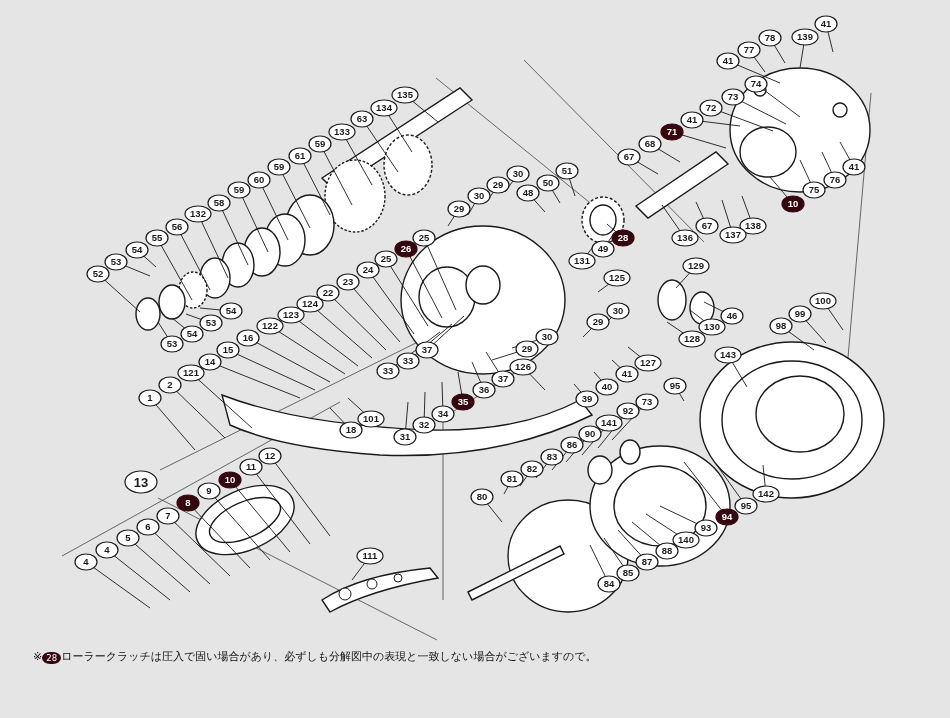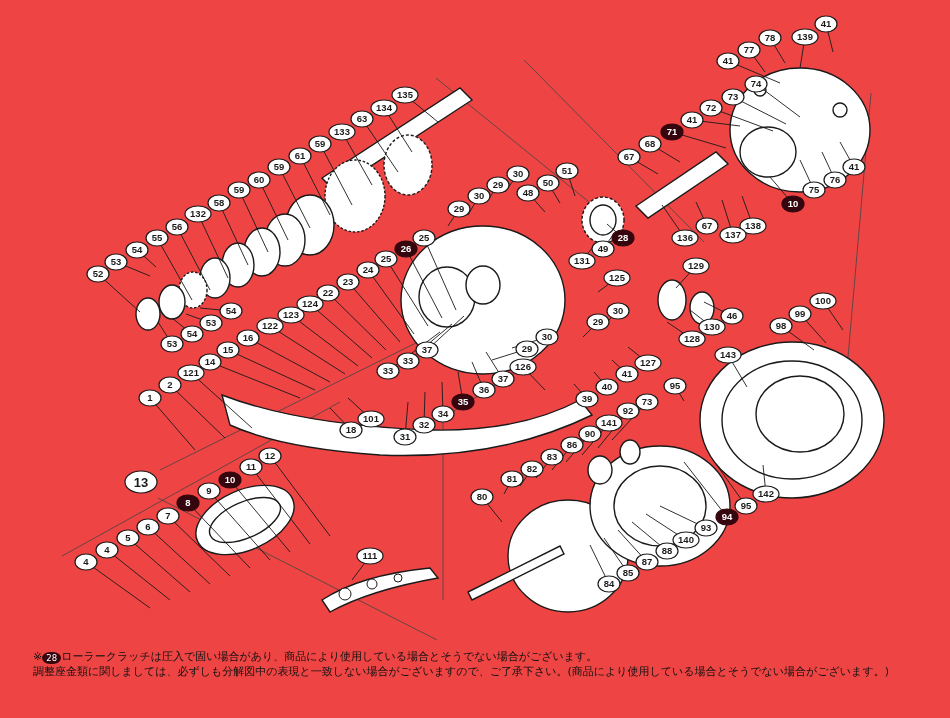--- a/index.html
+++ b/index.html
@@ -1,17 +1,17 @@
 <!DOCTYPE html>
 <html><head>
 <meta charset="utf-8">
 <style>
   html,body{margin:0;padding:0;background:#ffffff;width:950px;height:718px;overflow:hidden;
     font-family:"DejaVu Sans","Liberation Sans",sans-serif;}
-  #stage{position:relative;width:950px;height:718px;background:#ef4444;}
+  #stage{position:relative;width:950px;height:718px;background:#e5e5e5;}
   svg{position:absolute;left:0;top:0;}
   .sketch *{fill:#ffffff;stroke:#1a1a1a;stroke-width:1.4;}
   .sketch .thin{stroke-width:1;}
   .bl{stroke:#444;stroke-width:0.8;fill:none;}
   #notes{position:absolute;left:33px;top:649px;width:900px;color:#111;font-size:11px;line-height:15px;}
   .noterow{white-space:nowrap;height:15px;}
   .badge{display:inline-block;min-width:17px;height:12px;border-radius:8px/6px;background:#35060e;
     color:#fff;font-size:8.5px;line-height:12px;text-align:center;vertical-align:-1px;padding:0 1px;}
 </style>
 </head>
@@ -710,16 +710,15 @@
           <text x="766" y="497.3" text-anchor="middle" fill="#1a1a1a" font-size="9.5" font-weight="600" font-family="&quot;Liberation Sans&quot;,sans-serif">142</text>
         </g>
         <g>
           <ellipse cx="370" cy="556" rx="13" ry="8" fill="#ffffff" stroke="#1a1a1a" stroke-width="1.2"></ellipse>
           <text x="370" y="559.3" text-anchor="middle" fill="#1a1a1a" font-size="9.5" font-weight="600" font-family="&quot;Liberation Sans&quot;,sans-serif">111</text>
         </g>
       </g>
   </svg>
 
   <div id="notes">
-    <div class="noterow"><span>※</span><span class="badge">28</span><span>ローラークラッチは圧入で固い場合があり、商品により使用している場合とそうでない場合がございます。</span></div>
-    <div class="noterow"><span>調整座金類に関しましては、必ずしも分解図中の表現と一致しない場合がございますので、ご了承下さい。(商品により使用している場合とそうでない場合がございます。)</span></div>
+    <div class="noterow"><span>※</span><span class="badge">28</span><span>ローラークラッチは圧入で固い場合があり、必ずしも分解図中の表現と一致しない場合がございますので。</span></div>
   </div>
 </div>
 
 </body></html>

